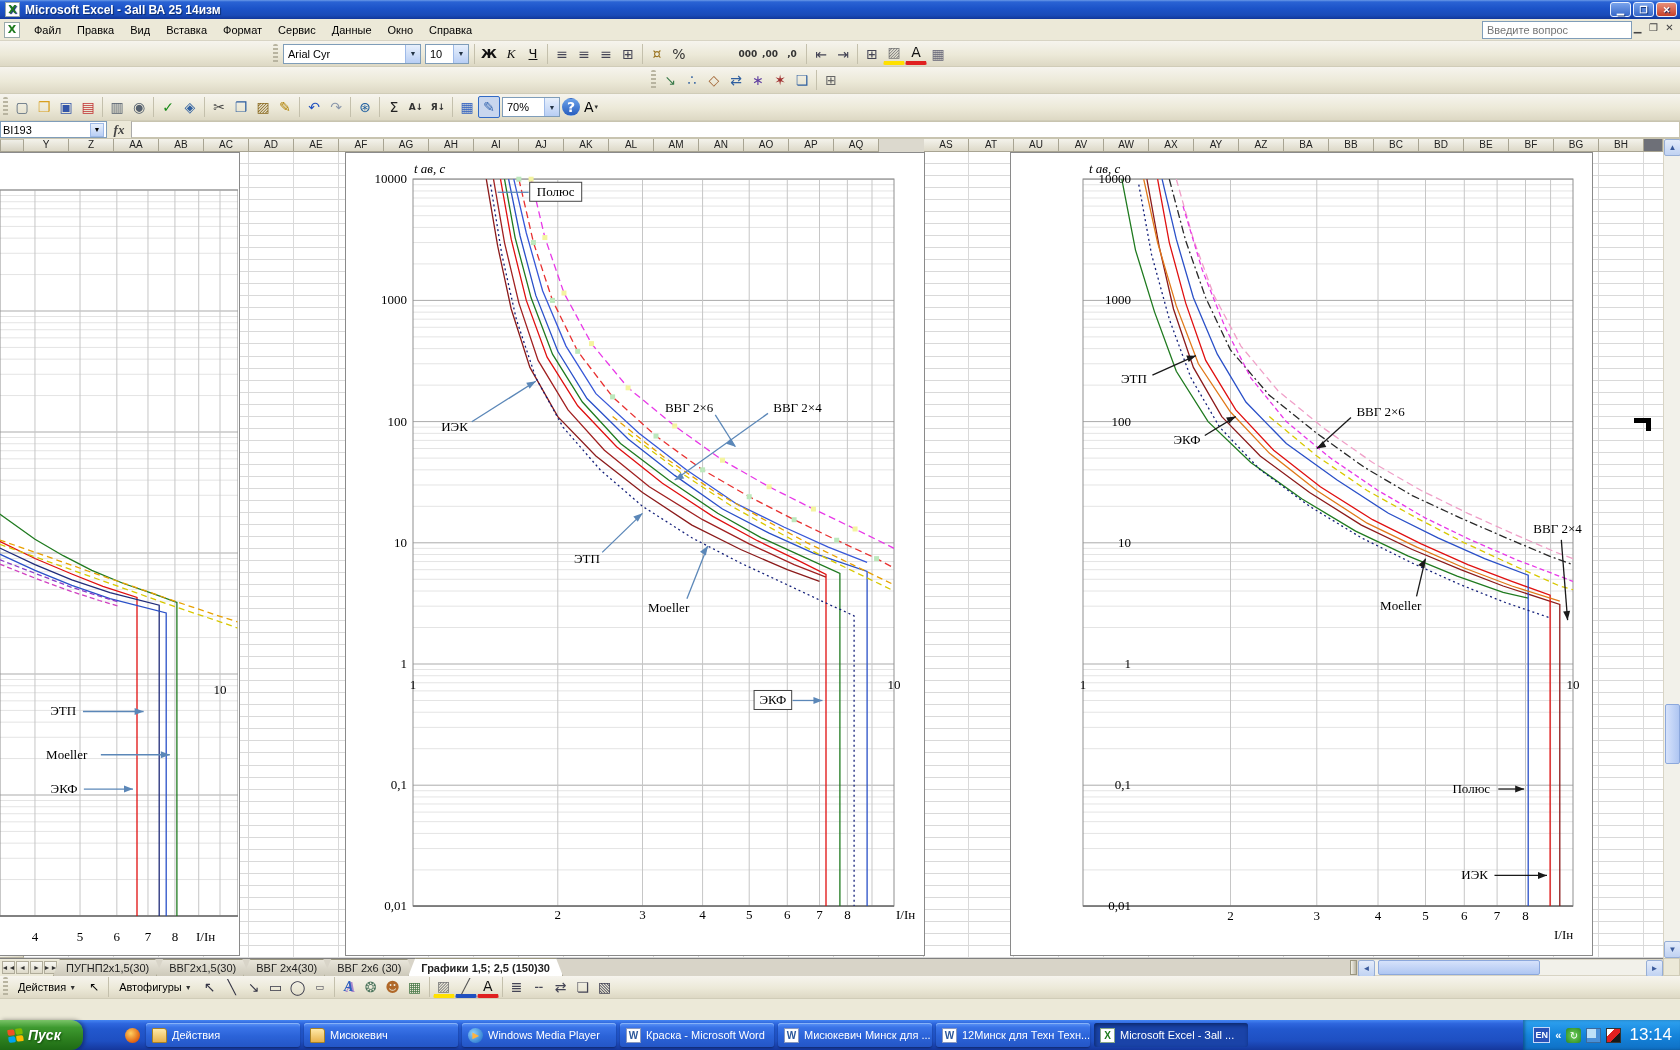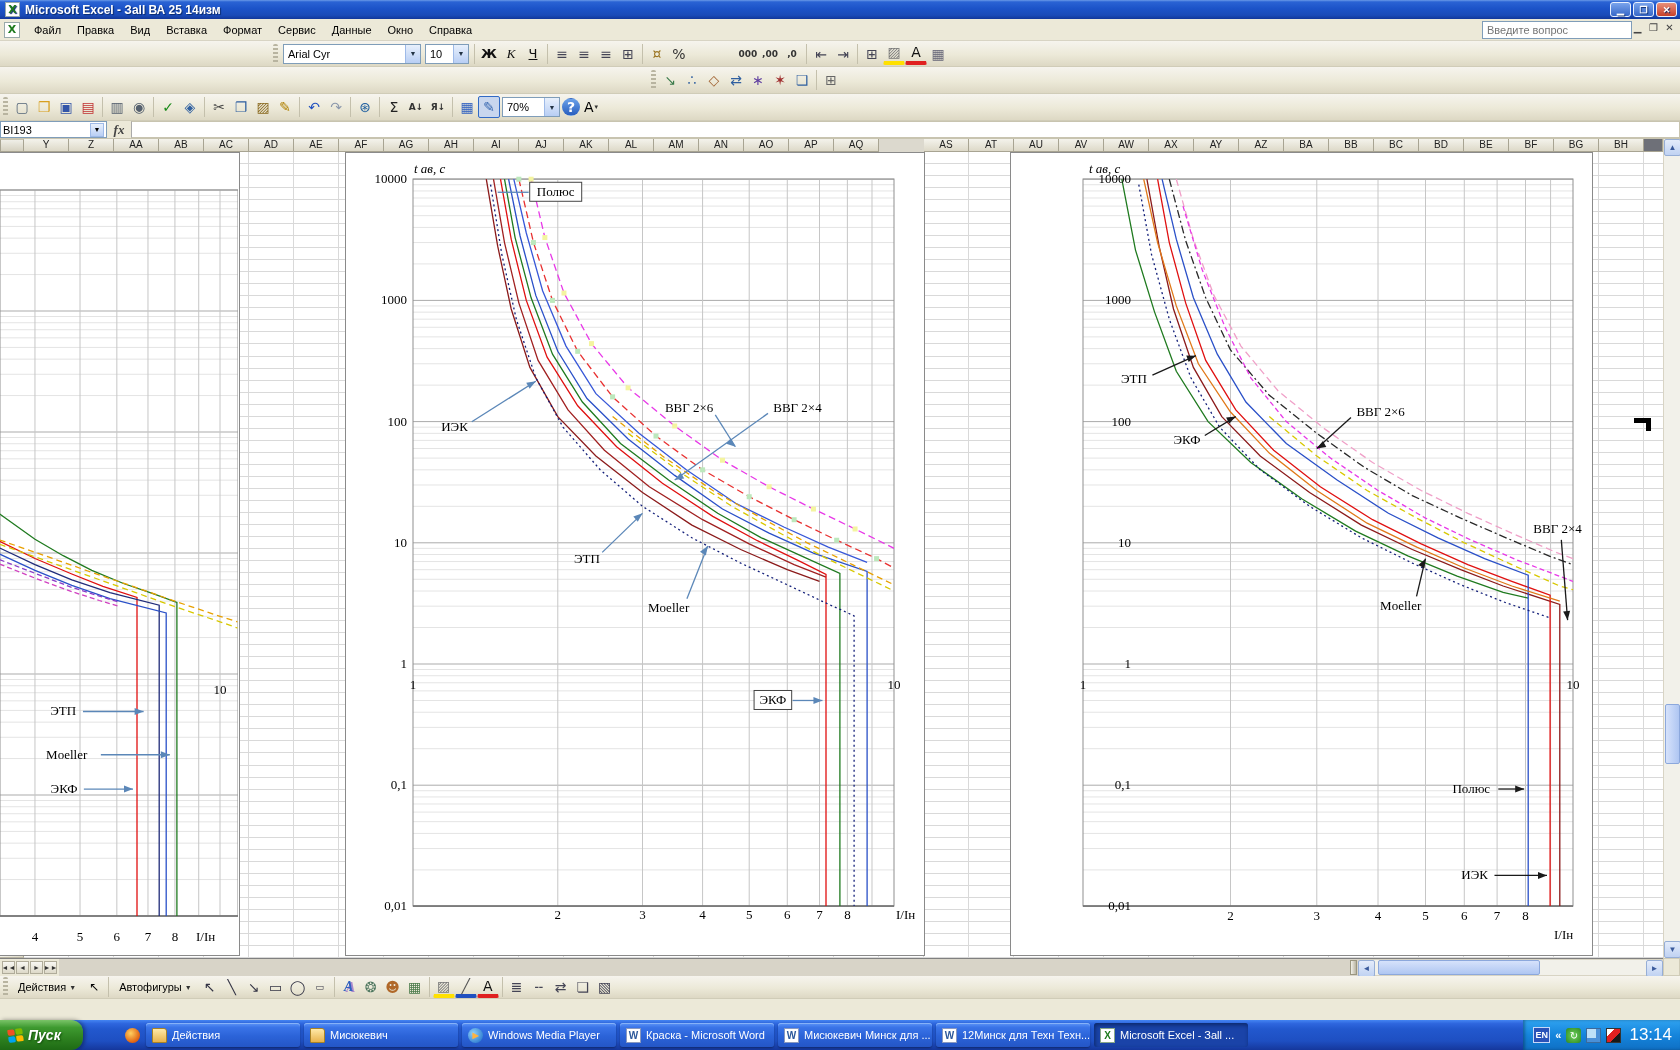--- a/index.html
+++ b/index.html
@@ -729,20 +729,27 @@
     <span class="sbtn" style="top:802px">▼</span>
   </div>
 
   <div class="tabstrip">
     <span class="tabnav">
       <span>◄◄</span>
         <span>◄</span>
         <span>►</span>
         <span>►►</span>
     </span>
+    <span id="tabs" style="display:flex;align-items:flex-end">
+        <span class="tab">ПУГНП2х1,5(30)</span>
+        <span class="tab">ВВГ2х1,5(30)</span>
+        <span class="tab">ВВГ 2х4(30)</span>
+        <span class="tab">ВВГ 2х6 (30)</span>
+        <span class="tab active">Графики 1,5; 2,5 (150)30</span>
+      </span>
   </div>
   <div class="hs-track"></div>
   <div class="hscroll-splitter"></div>
   <span class="sbtn" style="left:1358px;top:960px;position:absolute">◄</span>
   <div class="hthumb"></div>
   <span class="sbtn" style="left:1646px;top:960px;position:absolute">►</span>
   <div class="scroll-corner"></div>
 
   <div class="toolbar" style="left:0;top:976px;width:1680px;height:23px">
     <span class="tb-grip"></span>

